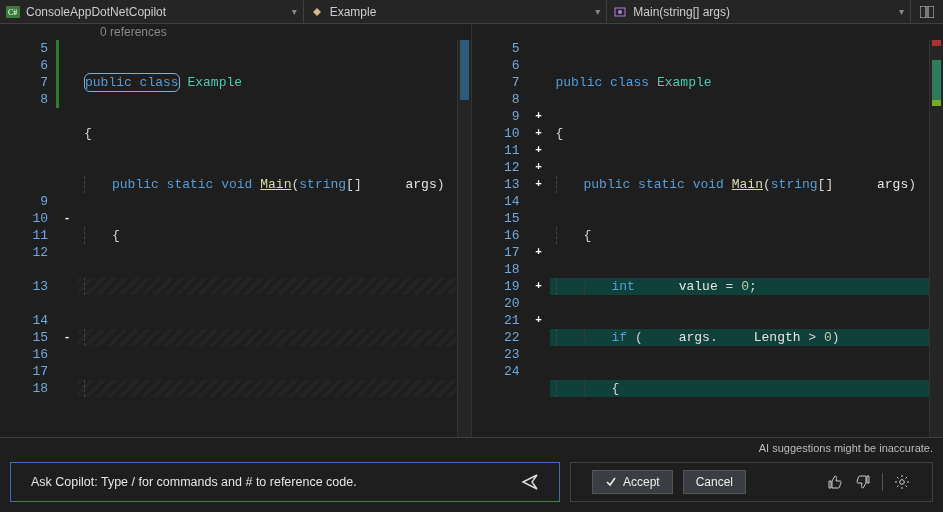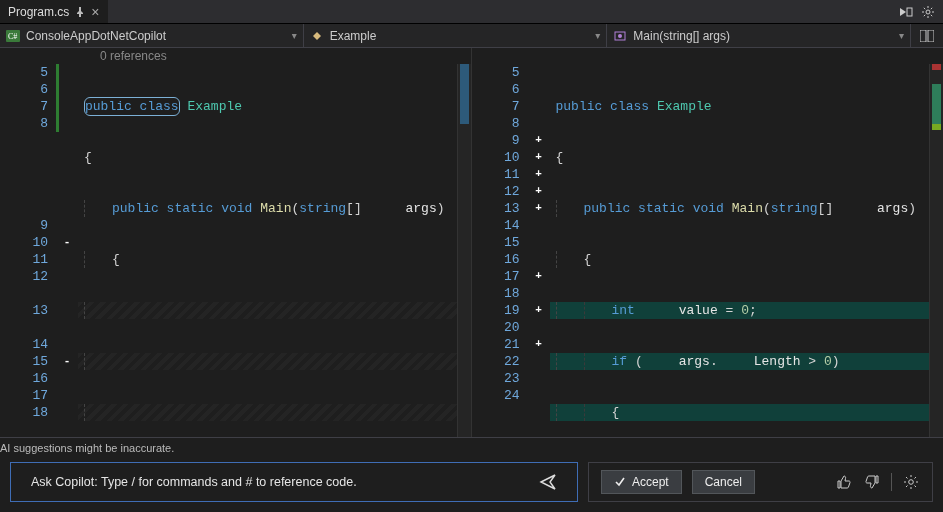--- a/index.html
+++ b/index.html
@@ -124,21 +124,21 @@
     position:relative;
     display:flex;
     align-items:center;
   }
   
   .row .ind { display:inline-block; width:28px; border-left:1px dashed #3a3a3a; height:17px;}
   .row .ind:first-child{border-left:1px dashed #444;}
   
   .kw{color:#569cd6;border-radius:6px;}
   .cls{color:#4ec9b0;}
-  .mth{color:#dcdcaa;}
+  .mth{color:#dcdcaa;text-decoration:underline;}
   .num{color:#b5cea8;}
   .pun{color:#d4d4d4;}
   .var{color:#e5e5e5;margin-left:36px;}
   .plain{color:#d4d4d4;}
   .boxsel{border:1px solid #7cb0d6; padding:0 0px;}
   .row.addrow{ background:#10403a;}
   .row.hatched {
     background: repeating-linear-gradient(135deg,#242424 0,#242424 4px,#1e1e1e 4px,#1e1e1e 8px);
   }
   .leftbar-green{position:absolute;left:0;top:0;bottom:0;width:3px;background:#2e7d32;}
@@ -146,21 +146,21 @@
   .ovruler{width:14px;background:#252525;position:relative;border-left:1px solid #333;}
   .ovmark{position:absolute;left:2px;right:2px;height:3px;}
   
   .copilot {
     border-top:1px solid #3f3f46;
     background:#1e1e1e;
     display:flex;
     flex-direction:column;
   }
   .copilot .warn {
-    text-align:left;
+    text-align:right;
     font-size:11px;
     color:#bbb;
     padding:4px 10px 0 0;
   }
   .copilot .row2{
     display:flex;
     align-items:stretch;
     gap:0;
     padding:8px 10px 10px 10px;
   }
@@ -175,66 +175,40 @@
     font-size:12.5px;
     gap:8px;
     margin-right:10px;
   }
   .askbox .send{ margin-left:auto; color:#ccc;}
   .actions{
     display:flex;
     align-items:center;
     gap:10px;
     border:1px solid #3f3f46;
-    padding:0 12px;
+    padding:0 21px;
   }
   .btn{
     background:#3a3d41;
     border:1px solid #52565a;
     color:#eee;
     padding:4px 12px;
     font-size:12px;
     display:flex;align-items:center;gap:6px;
     cursor:pointer;
   }
   .iconbtn{color:#ccc; display:inline-flex; width:18px; height:18px; align-items:center; justify-content:center;}
   .vdiv{width:1px;height:18px;background:#555;}
   
   svg { display:block; }
 </style>
 </head>
 <body>
 <div class="root">
 
-<div class="tabbar">
-  <div class="tab">
-    <span>Program.cs</span>
-    <span class="pin">
-      <svg width="10" height="10" viewBox="0 0 10 10">
-            <path d="M4 0h2v4l2 2v1H6v3H4V7H2V6l2-2z" fill="#bbb"></path>
-          </svg>
-    </span>
-    <span class="close">×</span>
-  </div>
-  <div class="spacer"></div>
-  <div class="tabcorner">
-    <span class="icon">
-      <svg width="14" height="14" viewBox="0 0 14 14">
-            <path d="M1 3l6 4-6 4z" fill="#ccc"></path>
-            <rect x="8" y="3" width="5" height="8" fill="none" stroke="#ccc"></rect>
-          </svg>
-    </span>
-    <span class="icon">
-      <svg width="14" height="14" viewBox="0 0 14 14">
-            <circle cx="7" cy="7" r="2" fill="none" stroke="#ccc"></circle>
-            <path d="M7 1v2M7 11v2M1 7h2M11 7h2M2.8 2.8l1.4 1.4M9.8 9.8l1.4 1.4M2.8 11.2l1.4-1.4M9.8 4.2l1.4-1.4" stroke="#ccc"></path>
-          </svg>
-    </span>
-  </div>
-</div>
 
 <div class="navbar">
   <div class="navseg">
     <span class="csicon">
       <svg width="14" height="12" viewBox="0 0 14 12">
             <rect x="0" y="0" width="14" height="12" rx="1" fill="#3a7a3a"></rect>
             <text x="2" y="9" font-size="8" fill="#fff" font-family="Consolas">C#</text>
           </svg>
     </span>
     <span>ConsoleAppDotNetCopilot</span>

